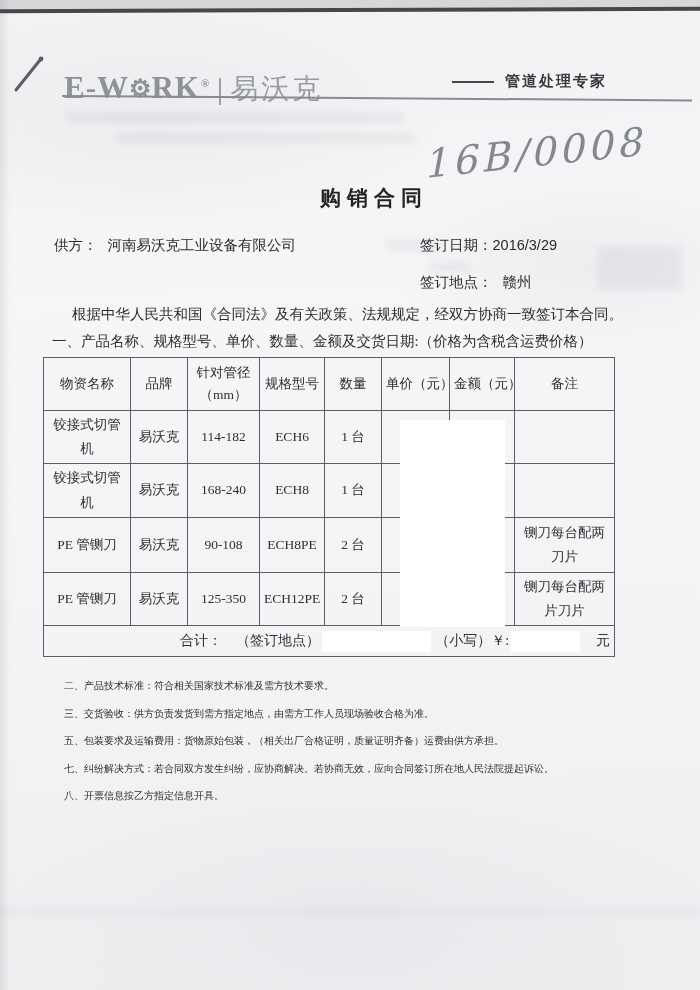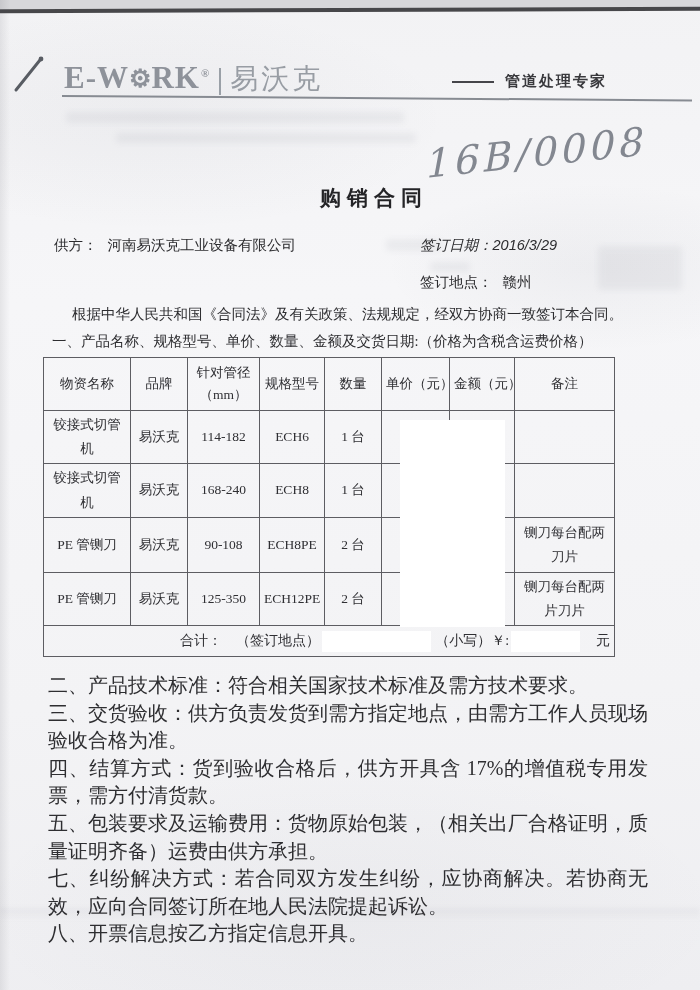--- a/index.html
+++ b/index.html
@@ -14,42 +14,42 @@
   }
   
   .top-strip{position:absolute;top:0;left:0;width:100%;height:9px;background:#d7d7da;}
   .top-edge-line{position:absolute;top:8px;left:-6px;width:714px;height:4px;background:#47474a;transform:rotate(-0.22deg);border-radius:2px;}
   .left-shade{position:absolute;top:0;left:0;width:10px;height:100%;background:linear-gradient(90deg,rgba(70,70,80,0.10),transparent);}
   
   .smudge{position:absolute;background:#7d828e;opacity:0.09;filter:blur(3px);border-radius:3px;}
   
   .pen-mark{position:absolute;left:8px;top:48px;}
   
-  .logo-row{position:absolute;left:64px;top:60px;display:flex;align-items:baseline;white-space:nowrap;justify-content:center;}
+  .logo-row{position:absolute;left:64px;top:70px;display:flex;align-items:baseline;white-space:nowrap;justify-content:center;}
   .logo-en{font-family:"Liberation Serif","DejaVu Serif",serif;font-weight:bold;font-size:31px;color:#8e929a;letter-spacing:1px;}
   .gear{font-size:25px;vertical-align:1px;letter-spacing:0;}
   .reg{font-size:11px;vertical-align:super;margin-left:1px;color:#8e929a;font-weight:bold;}
   .logo-divider{display:inline-block;width:2px;height:27px;background:#9aa0a7;margin:0 9px;align-self:center;transform:translateY(2px);}
   .logo-cn{font-family:"Liberation Sans","DejaVu Sans",sans-serif;font-size:28px;font-weight:500;color:#989da4;letter-spacing:3px;}
   .slogan{position:absolute;left:452px;top:72px;display:flex;align-items:center;gap:11px;}
   .slogan-dash{width:42px;height:2px;background:#45454a;}
   .slogan-text{font-family:"Liberation Sans","DejaVu Sans",sans-serif;font-size:15px;font-weight:bold;color:#39393d;letter-spacing:2px;}
   .header-rule{position:absolute;left:62px;top:95px;width:630px;height:2px;background:#878b92;transform:rotate(0.4deg);transform-origin:left center;}
   
   .handwriting{
     position:absolute;left:426px;top:130px;
     font-family:"DejaVu Serif",serif;font-style:italic;font-size:39px;color:#70757f;
     letter-spacing:4px;transform:rotate(-6deg) skewX(-6deg);opacity:0.85;
   }
   
   .doc-title{position:absolute;left:0;top:184px;width:100%;text-align:center;
     font-family:"Liberation Sans","DejaVu Sans",sans-serif;font-size:21px;font-weight:bold;letter-spacing:6px;color:#242427;margin-left:24px;}
   
   .party{position:absolute;font-family:"Liberation Sans","DejaVu Sans",sans-serif;font-size:14.5px;color:#2b2b2e;white-space:nowrap;}
-  .p-r1l{left:54px;top:236px;} .p-r1r{left:420px;top:236px;font-style:italic;}
+  .p-r1l{left:54px;top:236px;} .p-r1r{left:420px;top:236px;}
   .p-r2l{left:70px;top:273px;} .p-r2r{left:420px;top:273px;}
   .party .val{margin-left:10px;font-weight:500;}
   
   .preamble{position:absolute;left:72px;top:305px;width:610px;font-size:14.5px;color:#2d2d30;}
   .section-one{position:absolute;left:52px;top:332px;width:630px;font-size:14.5px;color:#2d2d30;}
   
   .table-wrap{position:absolute;left:43px;top:357px;width:571px;}
   table.contract{border-collapse:collapse;table-layout:fixed;width:571px;}
   table.contract td,table.contract th{border:1px solid #5d5d62;text-align:center;vertical-align:middle;
     font-weight:normal;font-size:13.5px;color:#2f2f33;padding:0 4px;line-height:1.8;}
@@ -59,21 +59,21 @@
   td.total-cell{height:30px;padding:0;}
   .total-flex{display:flex;align-items:center;font-size:14px;white-space:nowrap;}
   .total-flex .lbl-total{margin-left:132px;}
   .total-flex .lbl-words{margin-left:14px;}
   .redact-words{display:inline-block;width:114px;height:21px;background:#ffffff;margin-left:2px;}
   .redact-digits{display:inline-block;width:72px;height:21px;background:#ffffff;margin-left:2px;}
   .lbl-digits{margin-left:4px;}
   .lbl-unit{margin-left:16px;}
   .redaction-block{position:absolute;left:357px;top:63px;width:105px;height:207px;background:#ffffff;z-index:5;}
   
-  .clauses{position:absolute;left:48px;top:672px;width:600px;font-size:20px;color:#2e2e31;
+  .clauses{position:absolute;left:64px;top:672px;width:600px;font-size:10px;color:#2e2e31;
     line-height:27.6px;text-align:justify;}
   .clauses p{margin:0;}
   
   .crease{position:absolute;left:0;top:908px;width:100%;height:14px;background:linear-gradient(rgba(100,100,115,0.05),transparent);filter:blur(2px);}
 </style>
 </head>
 <body>
 
 <div class="page">
 
@@ -196,20 +196,19 @@
         </td>
       </tr>
     </tbody>
       </table>
     <div class="redaction-block"></div>
   </div>
 
   <div class="clauses">
     <p>二、产品技术标准：符合相关国家技术标准及需方技术要求。</p>
     <p>三、交货验收：供方负责发货到需方指定地点，由需方工作人员现场验收合格为准。</p>
-    <p>四、结算方式：货到验收合格后，供方开具含 17%的增值税专用发票，需方付清货款。</p>
     <p>五、包装要求及运输费用：货物原始包装，（相关出厂合格证明，质量证明齐备）运费由供方承担。</p>
     <p>七、纠纷解决方式：若合同双方发生纠纷，应协商解决。若协商无效，应向合同签订所在地人民法院提起诉讼。</p>
     <p>八、开票信息按乙方指定信息开具。</p>
   </div>
 
   <div class="crease"></div>
 </div>
 
 </body></html>

